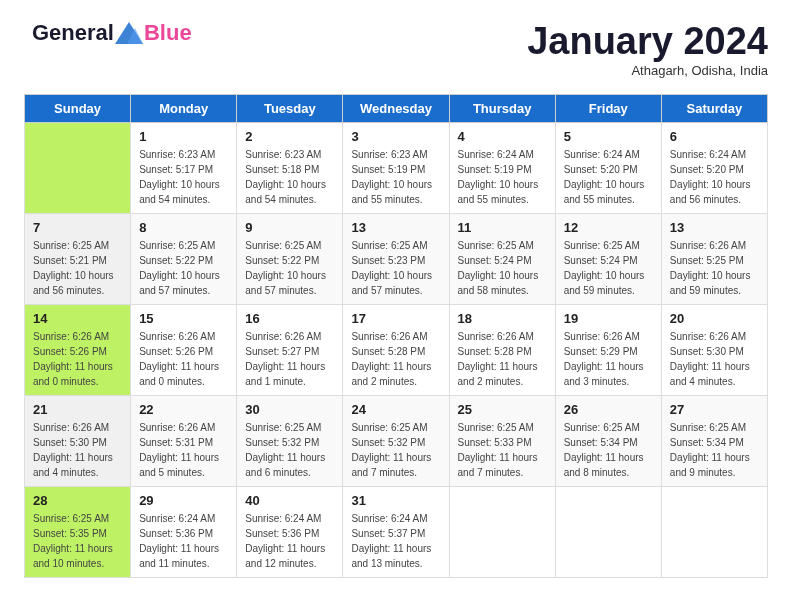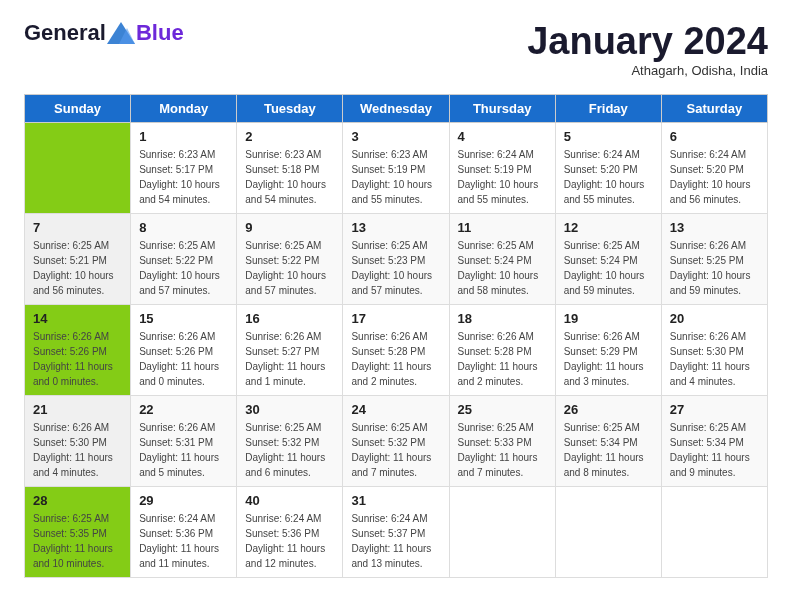--- a/index.html
+++ b/index.html
@@ -1,35 +1,35 @@
 <!DOCTYPE html>
 <html><head>
   <meta charset="utf-8">
   <style>
     * { box-sizing: border-box; margin: 0; padding: 0; }
     body { font-family: Arial, sans-serif; background: #fff; width: 792px; min-height: 612px; }
     .container { padding: 20px 24px; }
     .header { display: flex; justify-content: space-between; align-items: flex-start; margin-bottom: 16px; }
     .logo { display: flex; flex-direction: column; }
     .logo-text { display: flex; align-items: center; }
-    .logo-general { font-size: 22px; font-weight: bold; color: #1a1a2e; }
-    .logo-blue { font-size: 22px; font-weight: bold; color: #6d28d9; }
+    .logo-general { font-size: 22px; font-weight: bold; color: #1a1a2e; margin-left: 8px; }
+    .logo-blue { font-size: 22px; font-weight: bold; color: #ec4899; }
     .title-section { text-align: right; }
     .month-title { font-size: 38px; font-weight: bold; color: #1a1a2e; }
     .location-title { font-size: 13px; color: #333; }
     table { width: 100%; border-collapse: collapse; table-layout: fixed; }
     th { background-color: #1a6dcc; color: #fff; text-align: center; padding: 6px 8px; font-size: 13px; border: 1px solid #ccc; }
     td { vertical-align: top; padding: 6px 8px; font-size: 10.5px; color: #333; border: 1px solid #ddd; height: 80px; background: #fff; }
     td:first-child { background: #f8f8f8; }
     .day-num { font-size: 13px; font-weight: bold; color: #222; margin-bottom: 3px; }
     .day-info { line-height: 1.5; font-size: 10px; color: #444; }
     tr:nth-child(even) td { background: #f9f9f9; }
     tr:nth-child(even) td:first-child { background: #f0f0f0; }
     .row-alt td { background: #fff; }
-    .row-alt td:first-child { background: #84cc16; }
+    .row-alt td:first-child { background: #bef264; }
   </style>
 </head>
 <body>
 
 <div class="container">
   <div class="header">
     <div class="logo">
       <div class="logo-text">
         <span class="logo-general">General</span>
         <svg width="28" height="22" viewBox="0 0 28 22" style="margin: 0 1px;">

